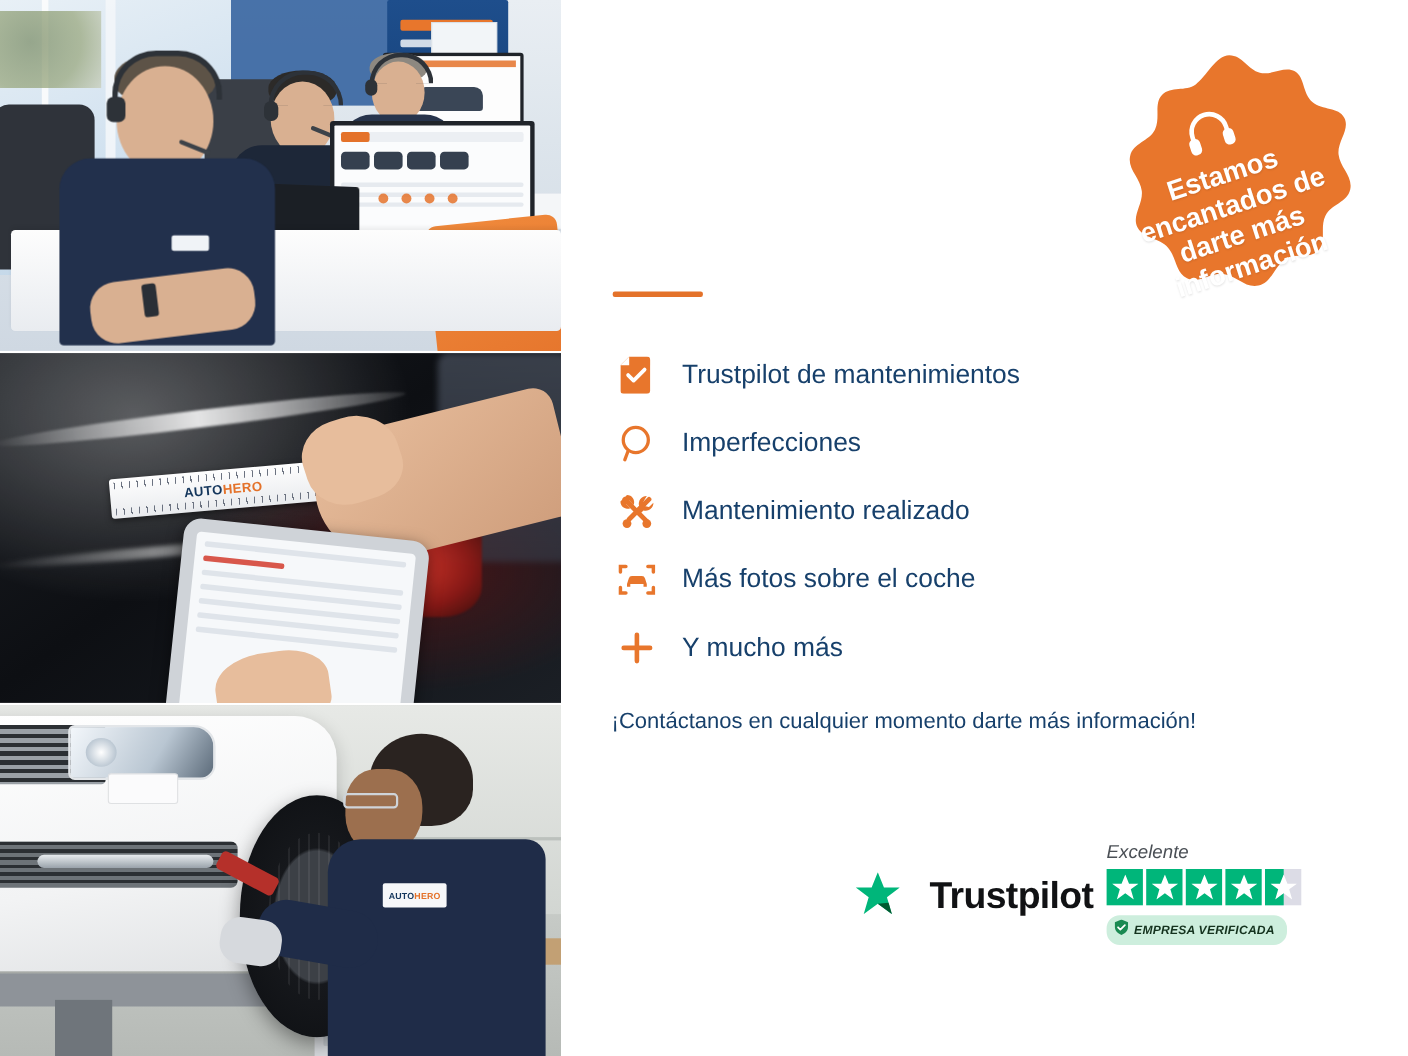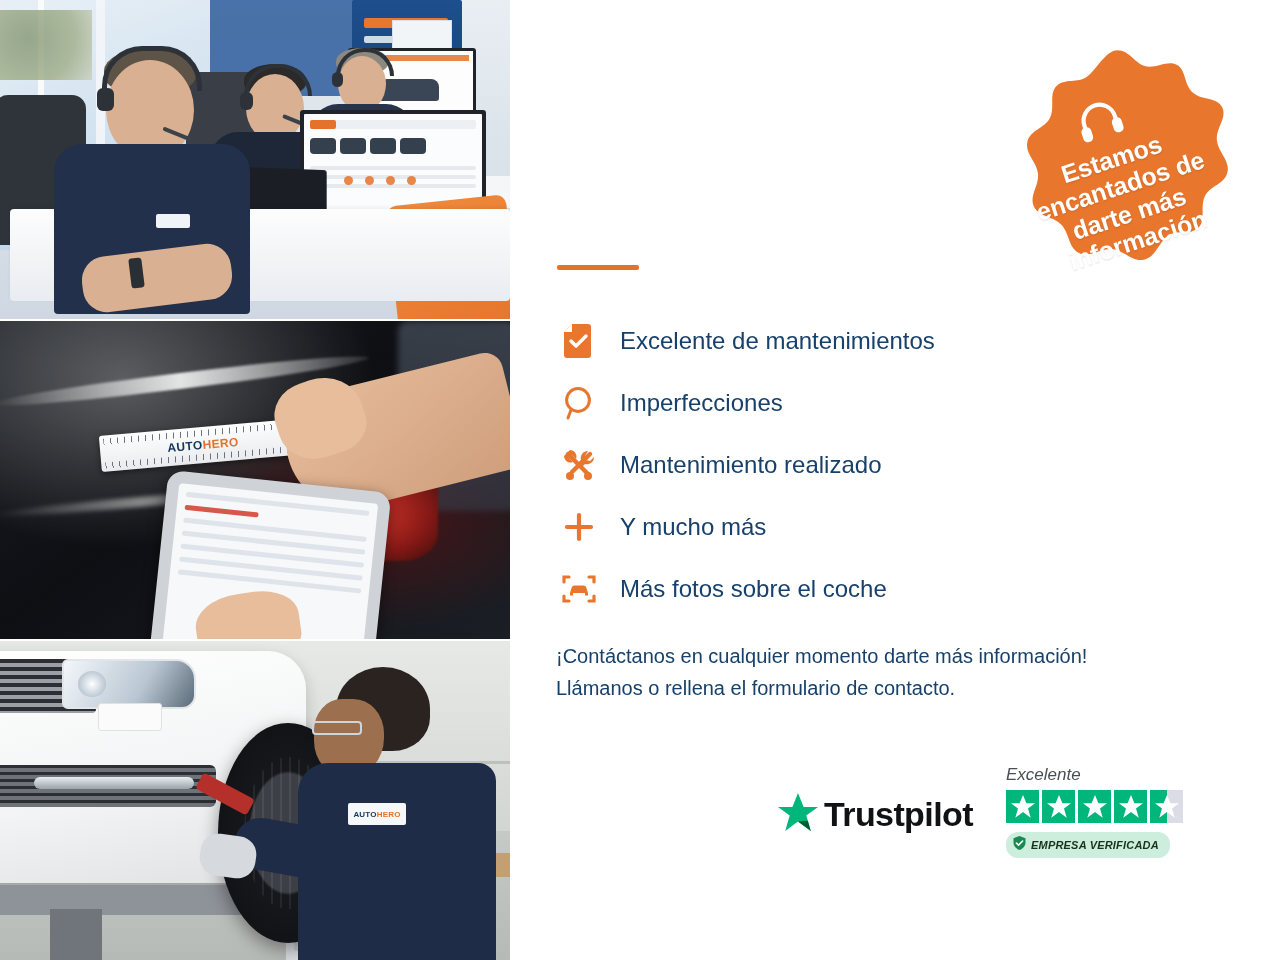--- a/index.html
+++ b/index.html
@@ -203,21 +203,21 @@
   .badge-wrap .burst{position:absolute;inset:0;}
   .badge-wrap .inner{position:absolute;inset:0;display:flex;flex-direction:column;
      align-items:center;justify-content:center;transform:rotate(-18deg);}
   .badge-wrap .hs{margin-bottom:2px;}
   .badge-wrap .btxt{color:#fff;font-weight:bold;font-size:25px;line-height:1.14;text-align:center;
      text-shadow:0 1px 2px rgba(0,0,0,.12);max-width:200px;}
 
   
   .tp{position:absolute;left:268px;top:765px;width:420px;height:120px;}
   .tp .logo{position:absolute;left:0;top:28px;display:flex;align-items:center;gap:6px;}
-  .tp .logo .name{font-size:34px;font-weight:bold;color:#111214;letter-spacing:-.6px;}
+  .tp .logo .name{font-size:34px;font-weight:bold;color:#111214;letter-spacing:-.6px;margin-left:21px;}
   .tp .right{position:absolute;left:228px;top:0;width:190px;font-style:italic;}
   .tp .excel{font-size:17px;color:#4a4f55;margin-bottom:5px;}
   .tp .stars{display:flex;gap:3px;}
   .tp .star-box{position:relative;width:33px;height:33px;background:#00B67A;display:flex;align-items:center;justify-content:center;}
   .tp .star-box.half{background:#dcdce6;}
   .tp .star-box.half .fillhalf{position:absolute;left:0;top:0;width:50%;height:100%;background:#00B67A;}
   .tp .verified{margin-top:9px;display:inline-flex;align-items:center;gap:5px;
      background:#cdeedd;border-radius:12px;padding:4px 11px 4px 7px;}
   .tp .verified .vtxt{font-size:11px;font-weight:bold;color:#15331f;letter-spacing:.2px;}
 </style>
@@ -391,21 +391,21 @@
     <div class="features">
 
       <div class="feat">
         <span class="ico">
           <svg width="30" height="34" viewBox="0 0 30 34">
             <path d="M8 0h16a3 3 0 013 3v28a3 3 0 01-3 3H3a3 3 0 01-3-3V8z" fill="#E8762C"></path>
             <path d="M8 0v8H0z" fill="#fff"></path>
             <path d="M7 17l5 5 10-10" stroke="#fff" stroke-width="3.4" fill="none" stroke-linecap="round" stroke-linejoin="round"></path>
           </svg>
         </span>
-        <span class="txt">Excelente de mantenimientos</span>
+        <span class="txt">Trustpilot de mantenimientos</span>
       </div>
 
       <div class="feat">
         <span class="ico">
           <svg width="30" height="34" viewBox="0 0 30 34" fill="none">
             <circle cx="14" cy="14" r="11.4" stroke="#E8762C" stroke-width="3"></circle>
             <path d="M7 24L4 32" stroke="#E8762C" stroke-width="3" stroke-linecap="round"></path>
           </svg>
         </span>
         <span class="txt">Imperfecciones</span>
@@ -422,46 +422,45 @@
             <path d="M8 2a6.5 6.5 0 016 9l-4-4-3 3 4 4a6.5 6.5 0 01-9-6z" fill="#E8762C"></path>
             <circle cx="8" cy="28" r="4" fill="#E8762C"></circle>
             <circle cx="26" cy="28" r="4" fill="#E8762C"></circle>
           </svg>
         </span>
         <span class="txt">Mantenimiento realizado</span>
       </div>
 
       <div class="feat">
         <span class="ico">
-          <svg width="32" height="32" viewBox="0 0 32 32">
-            <g stroke="#E8762C" stroke-width="4.2" stroke-linecap="round">
-              <path d="M16 4v24M4 16h24"></path>
-            </g>
-          </svg>
-        </span>
-        <span class="txt">Y mucho más</span>
-      </div>
-
-      <div class="feat">
-        <span class="ico">
           <svg width="34" height="32" viewBox="0 0 34 32" fill="none">
             <g stroke="#E8762C" stroke-width="3.2" stroke-linecap="round">
               <path d="M2 9V4h5M27 4h5v5M32 23v5h-5M7 28H2v-5"></path>
             </g>
             <path d="M8 20v2.5h3V20h12v2.5h3V20l-1.6-5.2A3 3 0 0021.5 12.6h-9A3 3 0 009.6 14.8z" fill="#E8762C"></path>
           </svg>
         </span>
         <span class="txt">Más fotos sobre el coche</span>
       </div>
 
+      <div class="feat">
+        <span class="ico">
+          <svg width="32" height="32" viewBox="0 0 32 32">
+            <g stroke="#E8762C" stroke-width="4.2" stroke-linecap="round">
+              <path d="M16 4v24M4 16h24"></path>
+            </g>
+          </svg>
+        </span>
+        <span class="txt">Y mucho más</span>
+      </div>
+
     </div>
 
     <div class="contact">
       <div>¡Contáctanos en cualquier momento darte más información!</div>
-      <div>Llámanos o rellena el formulario de contacto.</div>
     </div>
 
     <div class="tp">
       <div class="logo">
         <span>
           <svg width="40" height="38" viewBox="0 0 40 38">
             <path fill="#00B67A" d="M20 0l5.6 13.9H40L28.3 22.6 32.8 38 20 28.6 7.2 38l4.5-15.4L0 13.9h14.4z"></path>
             <path fill="#005128" d="M20 28.6L32.8 38l-3-10.3z" opacity=".9"></path>
           </svg>
         </span>

